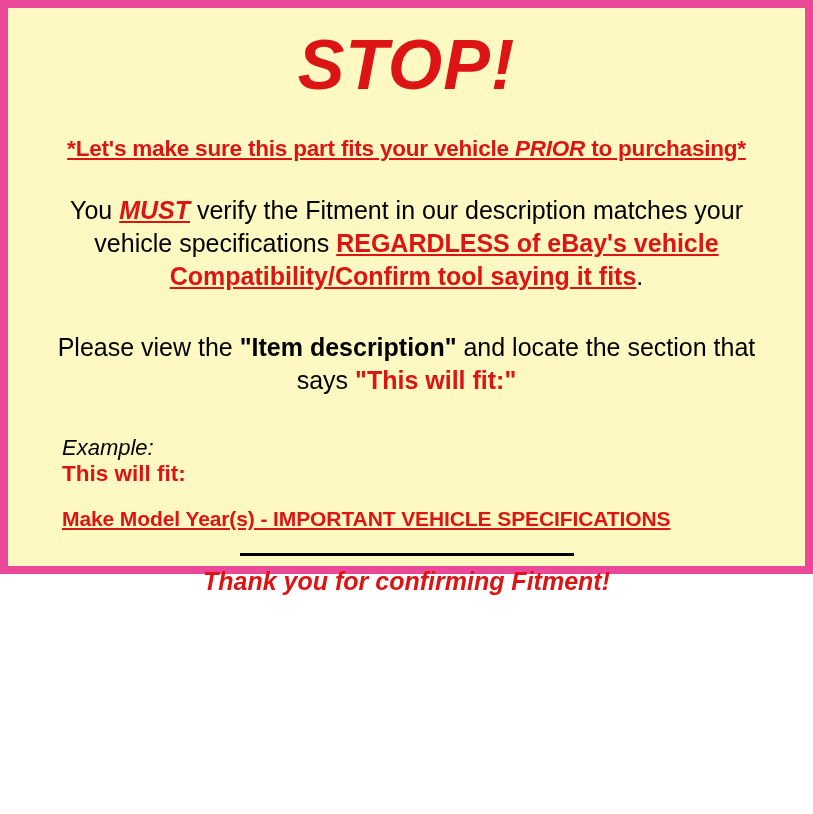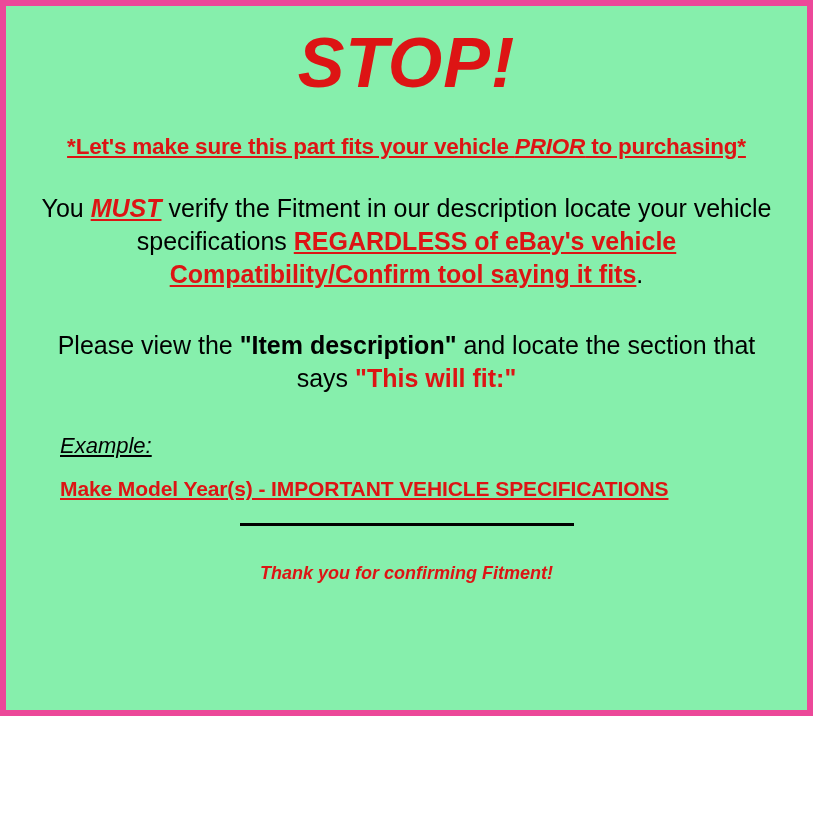--- a/index.html
+++ b/index.html
@@ -10,23 +10,23 @@
   body {
     width: 813px;
     height: 814px;
     overflow: hidden;
     font-family: "Liberation Sans", sans-serif;
   }
 
   #notice-card {
     box-sizing: border-box;
     width: 813px;
-    height: 716px;
-    background: #86efac;
-    border: 6px solid #ec4899;
+    height: 574px;
+    background: #fef9c3;
+    border: 8px solid #ec4899;
     position: relative;
   }
 
   .inner {
     box-sizing: border-box;
     width: 100%;
     height: 100%;
     padding: 0 10px;
     text-align: center;
     color: #000000;
@@ -72,21 +72,20 @@
 
   
   .example-block {
     text-align: left;
     padding-left: 44px;
     margin-top: 38px;
   }
   .example-label {
     font-size: 22px;
     font-style: italic;
-    text-decoration: underline;
     color: #000000;
     line-height: 1.15;
     margin-top: 16px;
   }
   .example-fit {
     font-size: 22.5px;
     font-weight: bold;
     color: #dd1414;
     line-height: 1.25;
   }
@@ -109,49 +108,49 @@
     width: 334px;
     height: 3px;
     background: #000000;
     margin: 0 auto;
   }
 
   .p-confirm { margin-top: 16px; }
   .p-vin     { margin-top: 37px; }
 
   .thanks {
-    font-size: 18px;
+    font-size: 25px;
     font-weight: bold;
     font-style: italic;
     color: #dd1414;
-    margin-top: 26px;
   }
 </style>
 </head>
 <body>
 
 <div id="notice-card">
   <div class="inner">
 
     <div class="headline">STOP!</div>
 
     <div class="subheadline">
       <span>*Let's make sure this part fits your vehicle </span><span class="i">PRIOR</span><span> to purchasing*</span>
     </div>
 
     <p class="para p-must">
-      <span>You </span><span class="red b i u">MUST</span><span> verify the Fitment in our description locate your vehicle specifications </span><span class="red b u">REGARDLESS of eBay's vehicle Compatibility/Confirm tool saying it fits</span><span>.</span>
+      <span>You </span><span class="red b i u">MUST</span><span> verify the Fitment in our description matches your vehicle specifications </span><span class="red b u">REGARDLESS of eBay's vehicle Compatibility/Confirm tool saying it fits</span><span>.</span>
     </p>
 
     <p class="para p-please">
       <span>Please view the </span><span class="b">"Item description"</span><span> and locate the section that says </span><span class="red b">"This will fit:"</span>
     </p>
 
     <div class="example-block">
       <div class="example-label">Example:</div>
+      <div class="example-fit">This will fit:</div>
       <div class="example-spec">Make Model Year(s) - IMPORTANT VEHICLE SPECIFICATIONS</div>
     </div>
 
     <div class="divider-wrap">
       <div class="divider"></div>
     </div>
 
 
 
     <div class="thanks">Thank you for confirming Fitment!</div>

